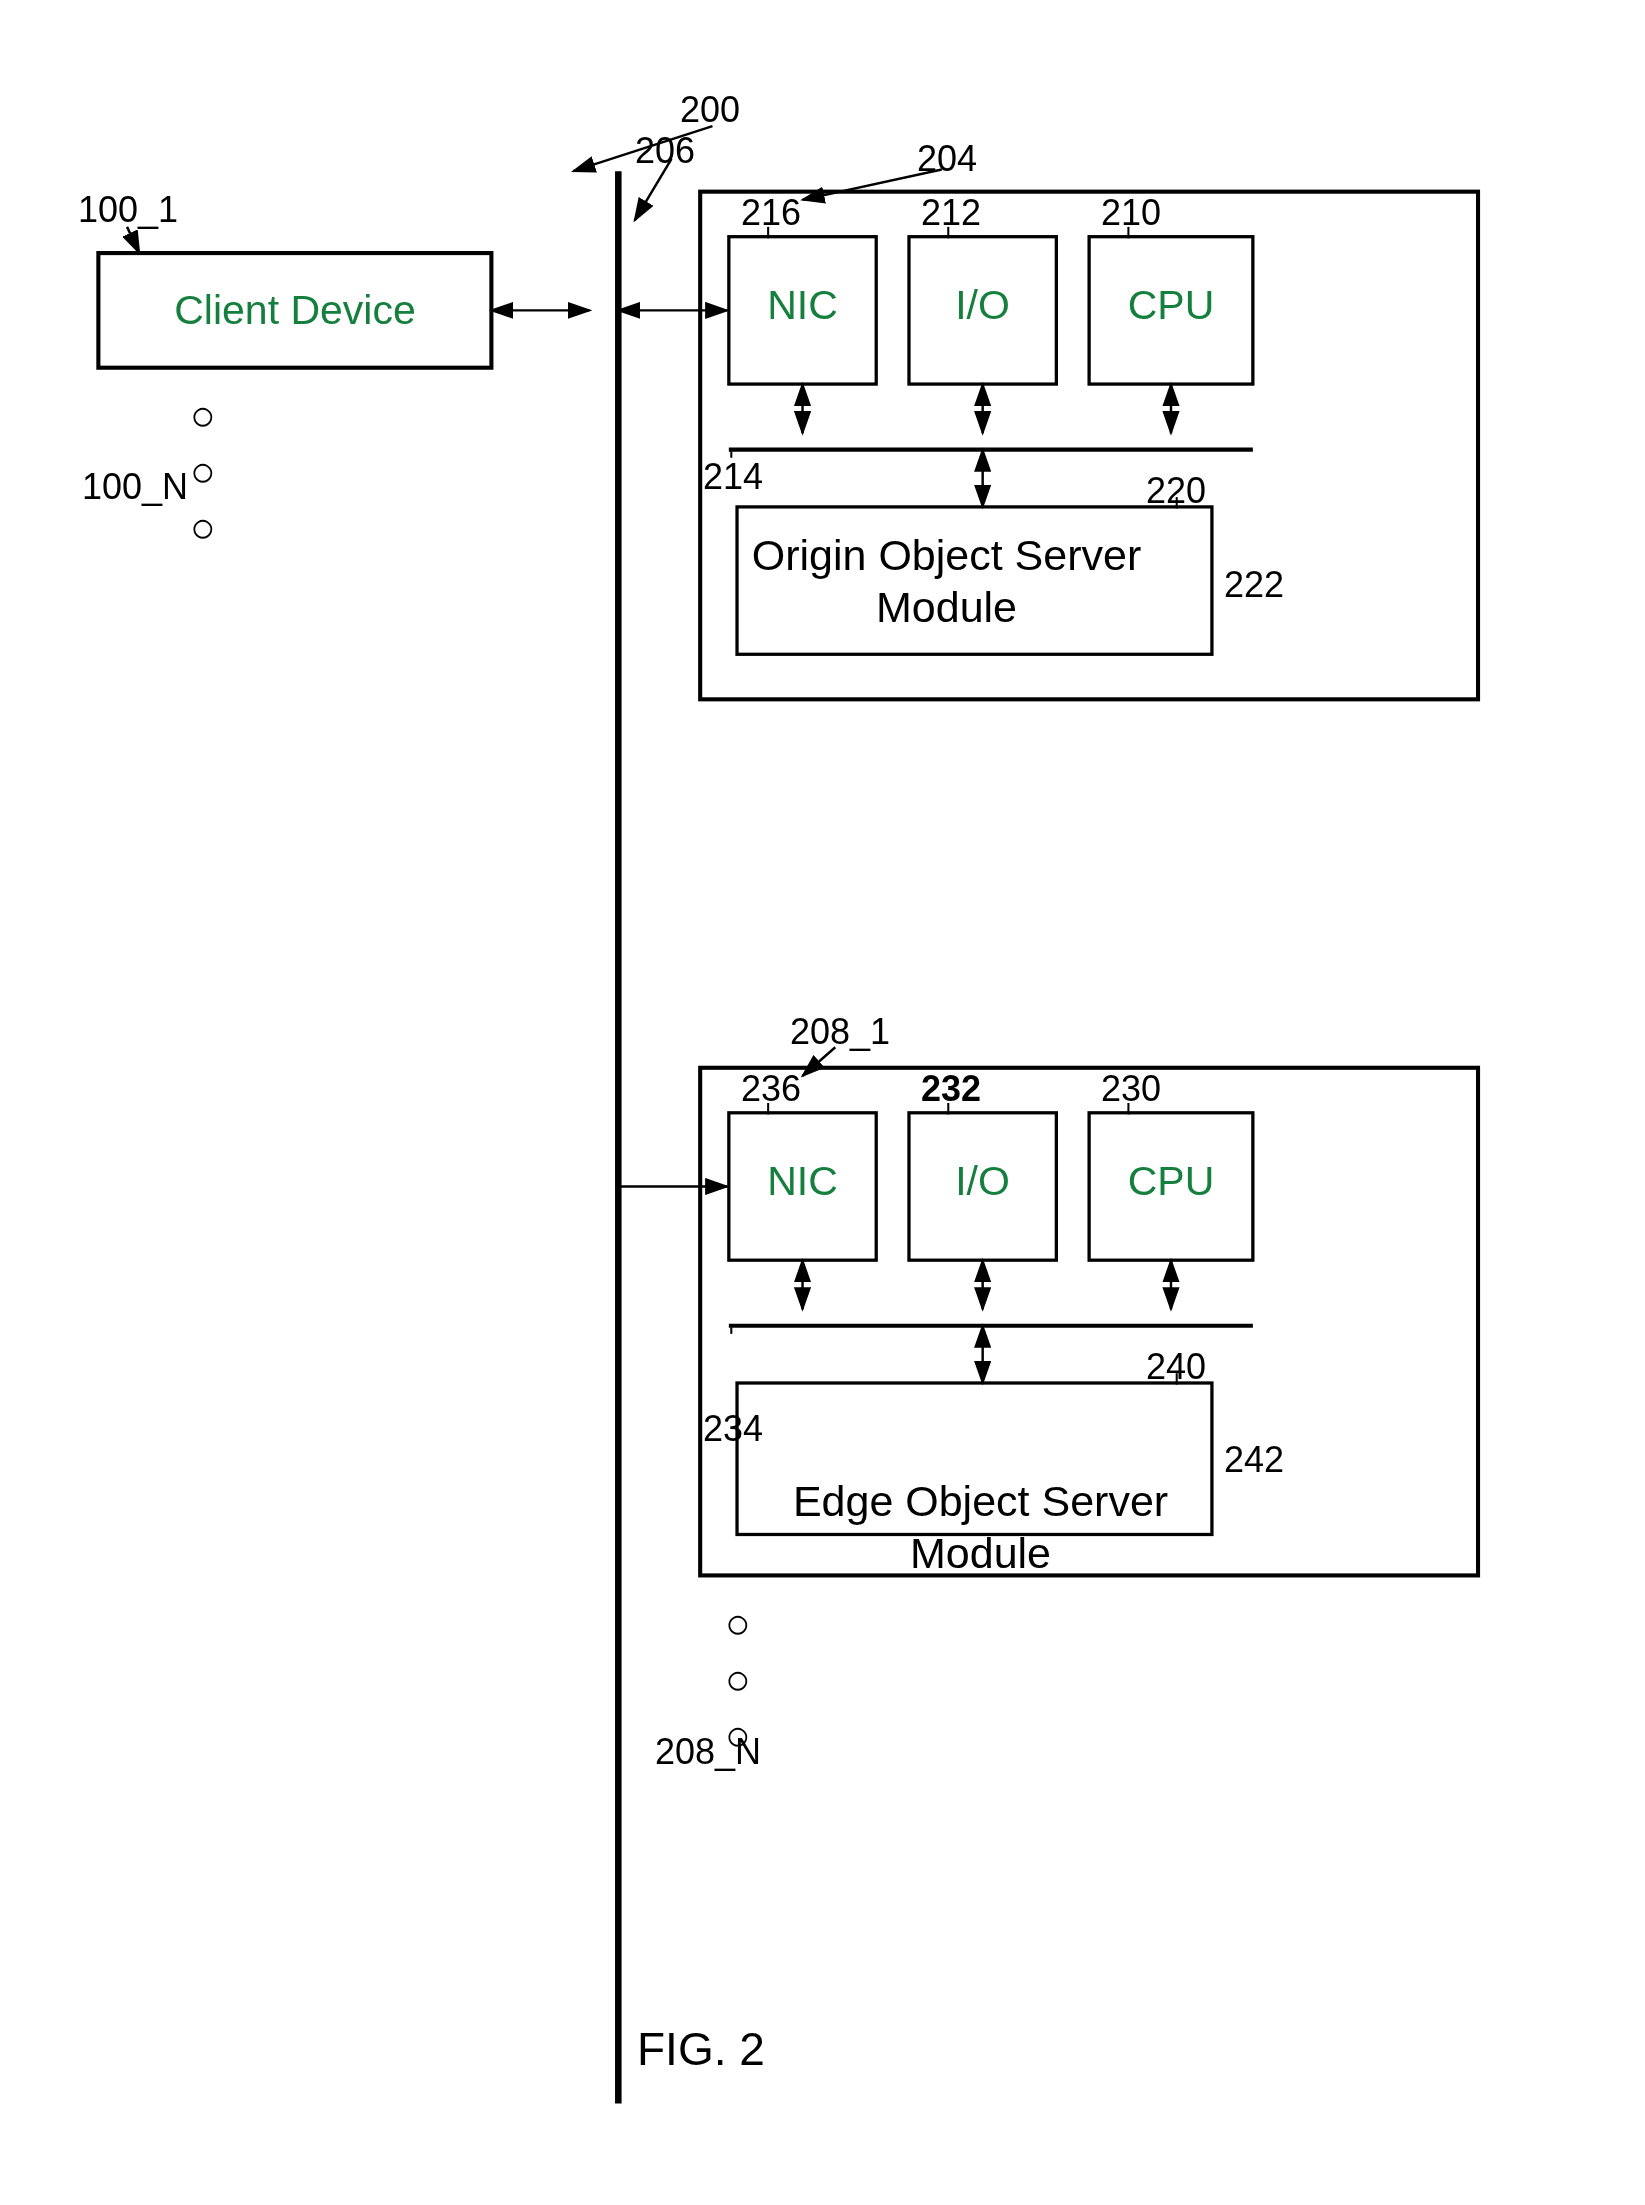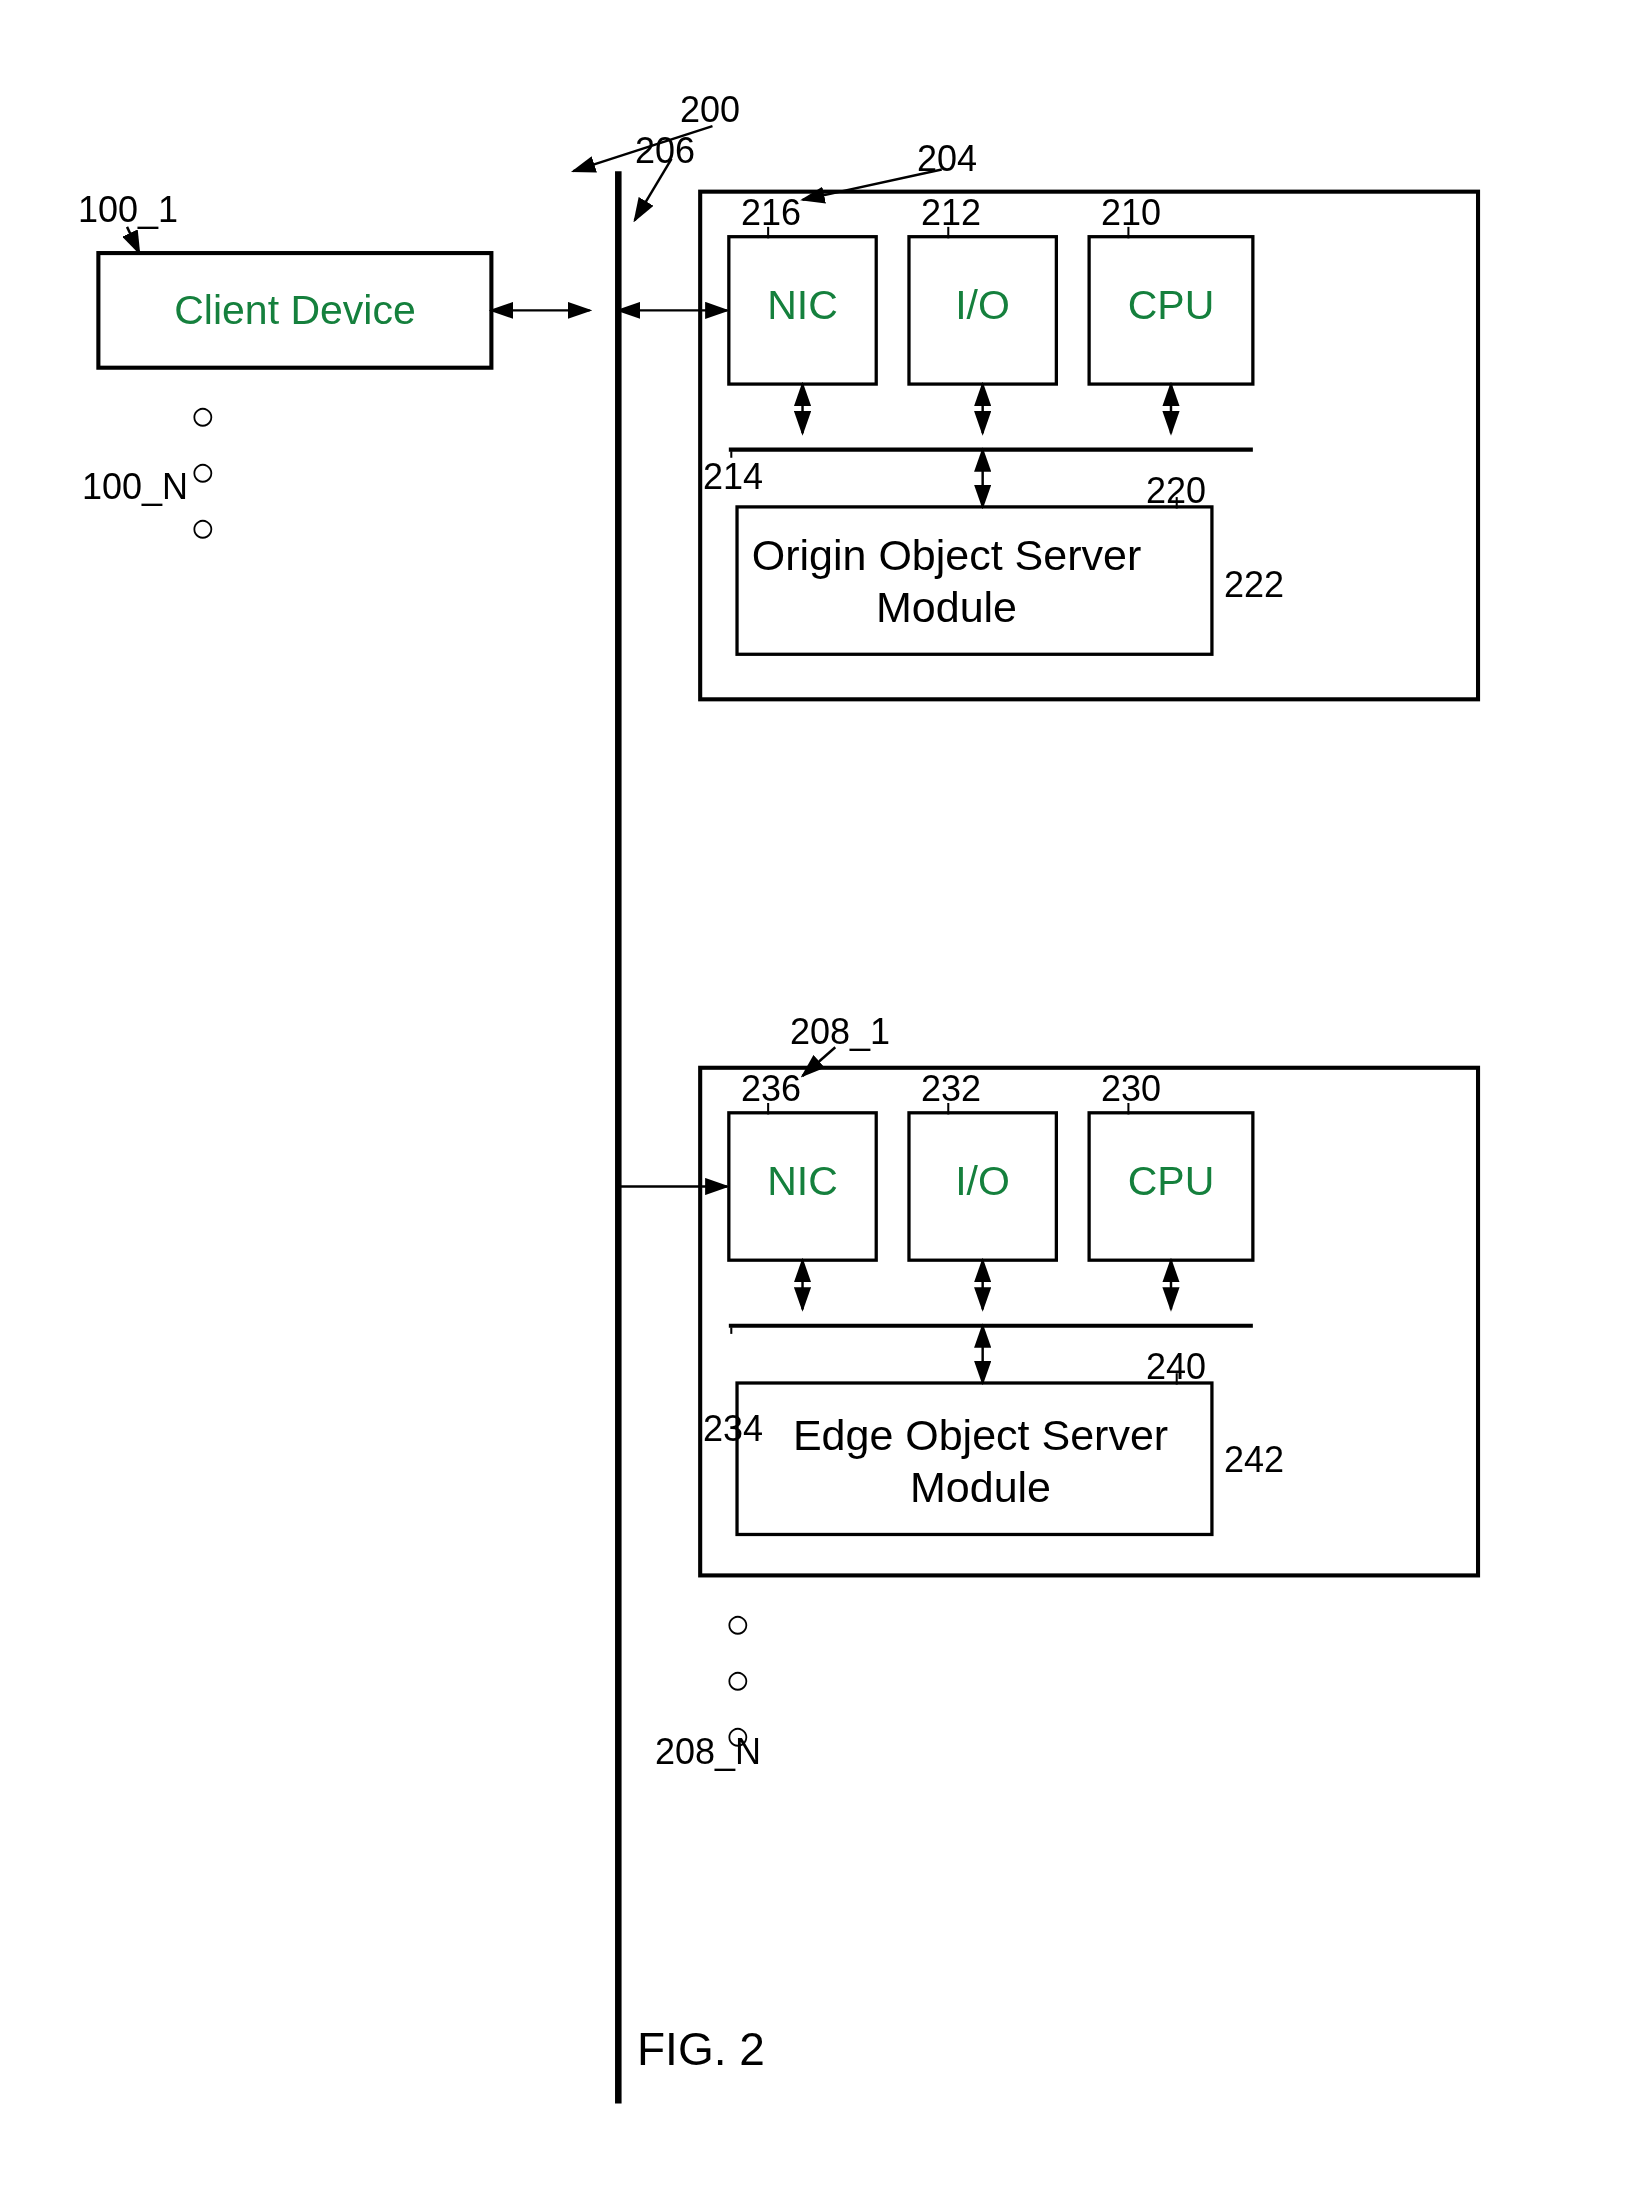--- a/index.html
+++ b/index.html
@@ -190,37 +190,37 @@
   <div class="label" style="top:438px; left:1146px;">220</div>
 
   <div class="label" style="top:532px; left:1224px;">222</div>
 
   <div class="module-text" style="top:498px; left:737px; width:419px;">Origin Object Server Module</div>
 
   <div class="label" style="top:979px; left:790px;">208_1</div>
 
   <div class="label" style="top:1036px; left:741px;">236</div>
 
-  <div class="label" style="top:1036px; left:921px;">232</div>
+  <div class="label" style="top:1036px; left:921px;font-weight:bold;">232</div>
 
   <div class="label" style="top:1036px; left:1101px;">230</div>
 
   <div class="component-text" style="top:1126px; left:729px; width:147px;">NIC</div>
 
   <div class="component-text" style="top:1126px; left:909px; width:147px;">I/O</div>
 
   <div class="component-text" style="top:1126px; left:1089px; width:164px;">CPU</div>
 
   <div class="label" style="top:1376px; left:703px;">234</div>
 
   <div class="label" style="top:1314px; left:1146px;">240</div>
 
   <div class="label" style="top:1407px; left:1224px;">242</div>
 
-  <div class="module-text" style="top:1378px; left:737px; width:487px;">Edge Object Server Module</div>
+  <div class="module-text" style="top:1444px; left:737px; width:487px;">Edge Object Server Module</div>
 
   <div style="position:absolute; top:1564px; left:725px; font-size:43px; line-height:1.3; color:#000;">○<br>○<br>○</div>
   <div class="label" style="top:1699px; left:655px;">208_N</div>
 
   <div class="fig-label" style="top:1990px; left:637px;">FIG. 2</div>
 
 </div>
 
 
 </body></html>

